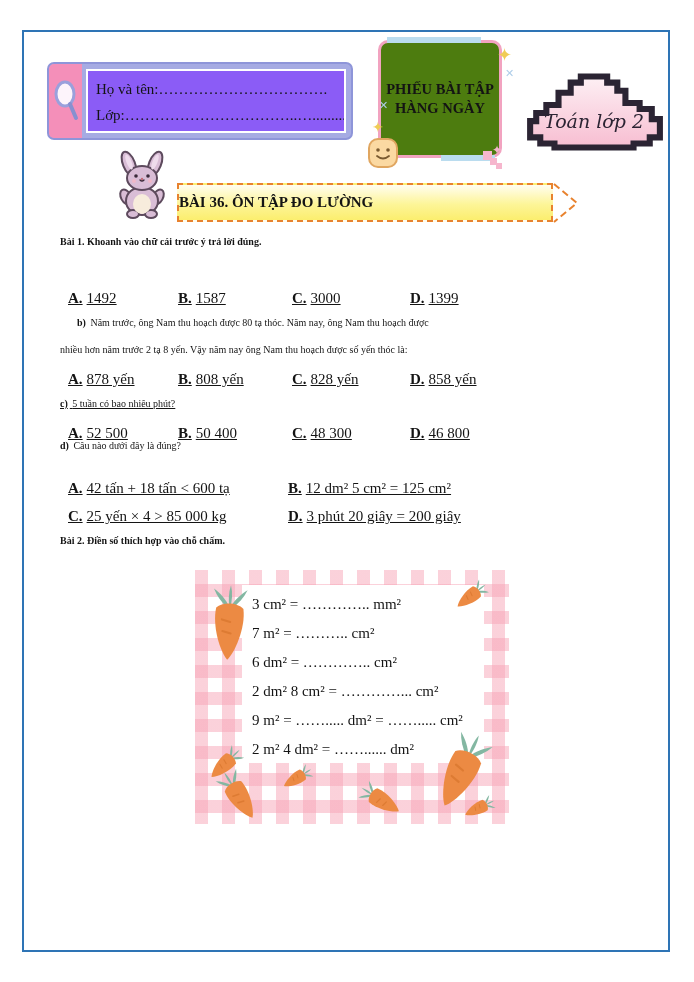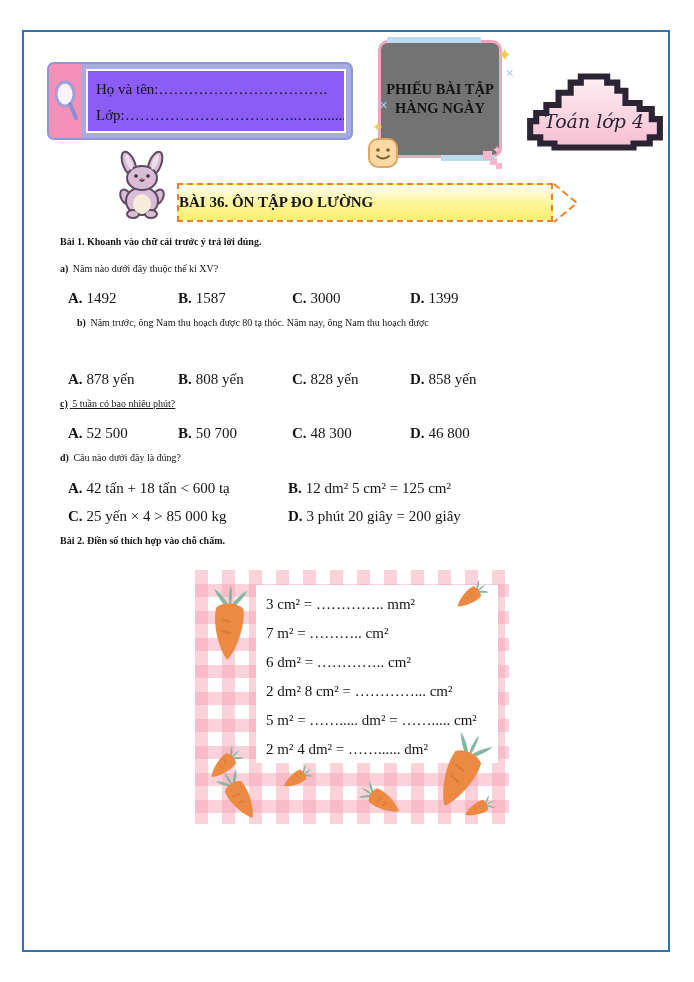--- a/index.html
+++ b/index.html
@@ -13,21 +13,21 @@
   .namebox{position:absolute;left:47px;top:62px;width:306px;height:78px;
            background:#a6abe3;border:2px solid #8e95d9;border-radius:7px;box-sizing:border-box;}
   .namebox .strip{position:absolute;left:0;top:0;bottom:0;width:33px;background:#f48fb9;
                   border-radius:5px 0 0 5px;}
   .namebox .panel{position:absolute;left:37px;top:5px;right:5px;bottom:5px;background:#8b5cf6;
                   border:2px solid #ffffff;box-sizing:border-box;padding:5px 8px;
                   font-size:15px;line-height:26px;white-space:nowrap;overflow:hidden;}
   .magnifier{position:absolute;left:4px;top:16px;}
 
   
-  .badge{position:absolute;left:378px;top:40px;width:124px;height:118px;background:#737373;
+  .badge{position:absolute;left:378px;top:40px;width:124px;height:118px;background:#4d7c0f;
          border:3px solid #f2a3c0;border-radius:10px;box-sizing:border-box;
          display:flex;align-items:center;justify-content:center;text-align:center;
          font-weight:bold;font-size:14.5px;line-height:19px;padding:4px;}
   .badge .bar-top{position:absolute;left:6px;top:-6px;width:94px;height:6px;background:#badcef;}
   .badge .bar-bottom{position:absolute;right:4px;bottom:-6px;width:54px;height:6px;background:#badcef;}
   .badge .smiley{position:absolute;left:-14px;bottom:-14px;}
   .badge .tail{position:absolute;right:-8px;bottom:-18px;}
 
   .sparkle{position:absolute;font-family:"DejaVu Sans",sans-serif;line-height:1;}
 
@@ -43,31 +43,31 @@
           border:2px dashed #e8822e;
           background:linear-gradient(180deg,#fffdf0 0%,#fdf598 55%,#fbee6e 100%);
           display:flex;align-items:center;justify-content:flex-start;
           font-weight:bold;font-size:15px;}
   .banner-tip{position:absolute;left:552px;top:181px;}
 
   
   .line{position:absolute;left:60px;font-size:10px;white-space:nowrap;}
   .line b{margin-right:2px;}
   .optrow{position:absolute;left:60px;width:606px;height:20px;font-size:15px;}
-  .optrow .o{position:absolute;white-space:nowrap;}
+  .optrow .o{position:absolute;white-space:nowrap;text-decoration:underline;}
   .optrow .o b{margin-right:4px;}
   .c1{left:8px;} .c2{left:118px;} .c3{left:232px;} .c4{left:350px;} .d2{left:228px;}
 
   
   .gingham{position:absolute;left:195px;top:570px;width:314px;height:254px;background-color:#fff;
      background-image:
        linear-gradient(90deg,rgba(247,164,182,.5) 0 13px,transparent 13px 27px),
        linear-gradient(0deg,rgba(247,164,182,.5) 0 13px,transparent 13px 27px);
      background-size:27px 27px;}
-  .fillcard{position:absolute;left:61px;top:15px;width:242px;height:178px;background:#ffffff;
+  .fillcard{position:absolute;left:47px;top:15px;width:242px;height:178px;background:#ffffff;
             box-sizing:border-box;padding:5px 0 0 10px;font-size:15px;line-height:29px;
             white-space:nowrap;}
   .carrots{position:absolute;inset:0;pointer-events:none;}
 </style>
 </head>
 <body>
 
 <div id="page">
   <div class="page-border"></div>
 
@@ -110,21 +110,21 @@
   <div class="cloud">
     <svg width="148" height="86" viewBox="0 0 146 84">
       <defs>
         <linearGradient id="cloudGrad" x1="0" y1="0" x2="0" y2="1">
           <stop offset="0" stop-color="#fdf0f4"></stop>
           <stop offset="1" stop-color="#f7bdd1"></stop>
         </linearGradient>
       </defs>
       <path d="M60,10 L86,10 86,16 96,16 96,24 104,24 104,36 118,36 118,42 130,42 130,52 138,52 138,70 128,70 128,76 112,76 112,80 34,80 34,76 20,76 20,70 10,70 10,54 16,54 16,46 26,46 26,38 38,38 38,26 50,26 50,16 60,16 Z" fill="url(#cloudGrad)" stroke="#2b2433" stroke-width="6" stroke-linejoin="miter"></path>
     </svg>
-    <div class="cloud-label">Toán lớp 4</div>
+    <div class="cloud-label">Toán lớp 2</div>
   </div>
 
   <svg class="bunny" width="70" height="72" viewBox="0 0 70 72">
     <g stroke="#5d4a5d" stroke-width="2" fill="#d9bdd6">
       <ellipse cx="21" cy="16" rx="6" ry="13" transform="rotate(-22 21 16)"></ellipse>
       <ellipse cx="47" cy="16" rx="6" ry="13" transform="rotate(22 47 16)"></ellipse>
       <ellipse cx="18" cy="49" rx="5" ry="8" transform="rotate(-28 18 49)"></ellipse>
       <ellipse cx="50" cy="49" rx="5" ry="8" transform="rotate(28 50 49)"></ellipse>
       <ellipse cx="34" cy="53" rx="16" ry="14"></ellipse>
       <ellipse cx="34" cy="30" rx="15" ry="12"></ellipse>
@@ -144,75 +144,74 @@
 
   <div class="banner">
     <span>BÀI 36. ÔN TẬP ĐO LƯỜNG</span>
   </div>
   <svg class="banner-tip" width="30" height="44" viewBox="0 0 30 44">
     <path d="M2,3 L25,22 L2,41" fill="none" stroke="#e8822e" stroke-width="2" stroke-dasharray="7 4"></path>
   </svg>
 
   <div class="line" style="top:236px;font-weight:bold;">Bài 1. Khoanh vào chữ cái trước ý trả lời đúng.</div>
 
-  <div class="line" style="top:263px;">
-    <b>a)</b>
-    <span>Năm nào dưới đây thuộc thế kỉ XV?</span>
-  </div>
   <div class="optrow" style="top:290px;">
     <span class="o c1"><b>A.</b><span>1492</span></span>
     <span class="o c2"><b>B.</b><span>1587</span></span>
     <span class="o c3"><b>C.</b><span>3000</span></span>
     <span class="o c4"><b>D.</b><span>1399</span></span>
   </div>
 
   <div class="line" style="top:317px;margin-left:17px;">
     <b>b)</b>
     <span>Năm trước, ông Nam thu hoạch được 80 tạ thóc. Năm nay, ông Nam thu hoạch được</span>
   </div>
+  <div class="line" style="top:344px;">
+    <span>nhiều hơn năm trước 2 tạ 8 yến. Vậy năm nay ông Nam thu hoạch được số yến thóc là:</span>
+  </div>
   <div class="optrow" style="top:371px;">
     <span class="o c1"><b>A.</b><span>878 yến</span></span>
     <span class="o c2"><b>B.</b><span>808 yến</span></span>
     <span class="o c3"><b>C.</b><span>828 yến</span></span>
     <span class="o c4"><b>D.</b><span>858 yến</span></span>
   </div>
 
   <div class="line" style="top:398px;text-decoration:underline;">
     <b>c)</b>
     <span>5 tuần có bao nhiêu phút?</span>
   </div>
   <div class="optrow" style="top:425px;">
     <span class="o c1"><b>A.</b><span>52 500</span></span>
-    <span class="o c2"><b>B.</b><span>50 700</span></span>
+    <span class="o c2"><b>B.</b><span>50 400</span></span>
     <span class="o c3"><b>C.</b><span>48 300</span></span>
     <span class="o c4"><b>D.</b><span>46 800</span></span>
   </div>
 
-  <div class="line" style="top:452px;">
+  <div class="line" style="top:440px;">
     <b>d)</b>
     <span>Câu nào dưới đây là đúng?</span>
   </div>
   <div class="optrow" style="top:480px;">
     <span class="o c1"><b>A.</b><span>42 tấn + 18 tấn &lt; 600 tạ</span></span>
     <span class="o d2"><b>B.</b><span>12 dm² 5 cm² = 125 cm²</span></span>
   </div>
   <div class="optrow" style="top:508px;">
     <span class="o c1"><b>C.</b><span>25 yến × 4 &gt; 85 000 kg</span></span>
     <span class="o d2"><b>D.</b><span>3 phút 20 giây = 200 giây</span></span>
   </div>
 
   <div class="line" style="top:535px;font-weight:bold;">Bài 2. Điền số thích hợp vào chỗ chấm.</div>
 
   <div class="gingham">
     <div class="fillcard">
       <div>3 cm² = ………….. mm²</div>
       <div>7 m² = ……….. cm²</div>
       <div>6 dm² = ………….. cm²</div>
       <div>2 dm² 8 cm² = …………... cm²</div>
-      <div>5 m² = ……..... dm² = ……..... cm²</div>
+      <div>9 m² = ……..... dm² = ……..... cm²</div>
       <div>2 m² 4 dm² = ……...... dm²</div>
     </div>
     <svg class="carrots" width="314" height="254" viewBox="0 0 314 254">
       <defs>
         <g id="carrot">
           <path d="M0,-14 C-2,-22 -2,-30 0,-37 C2,-30 2,-22 0,-14 Z" fill="#83b7a2"></path>
           <path d="M-2,-15 C-8,-20 -13,-26 -16,-33 C-10,-29 -4,-23 -1,-17 Z" fill="#83b7a2"></path>
           <path d="M2,-15 C8,-20 13,-26 16,-33 C10,-29 4,-23 1,-17 Z" fill="#83b7a2"></path>
           <path d="M-13,-15 C-16,3 -7,27 0,34 C7,27 16,3 13,-15 C7,-21 -7,-21 -13,-15 Z" fill="#ec8a43"></path>
           <path d="M-7,-4 L1,-2" stroke="#dd7b33" stroke-width="2" stroke-linecap="round" fill="none"></path>

